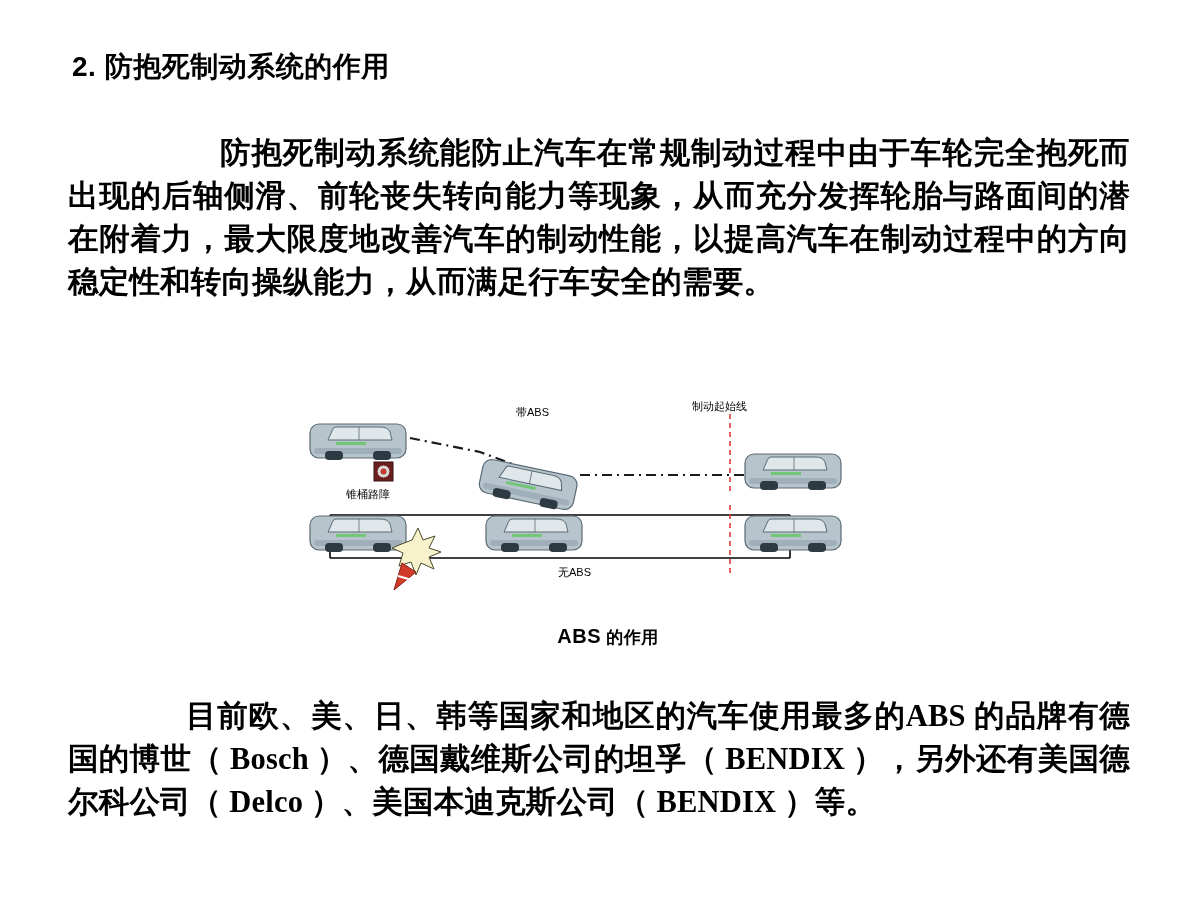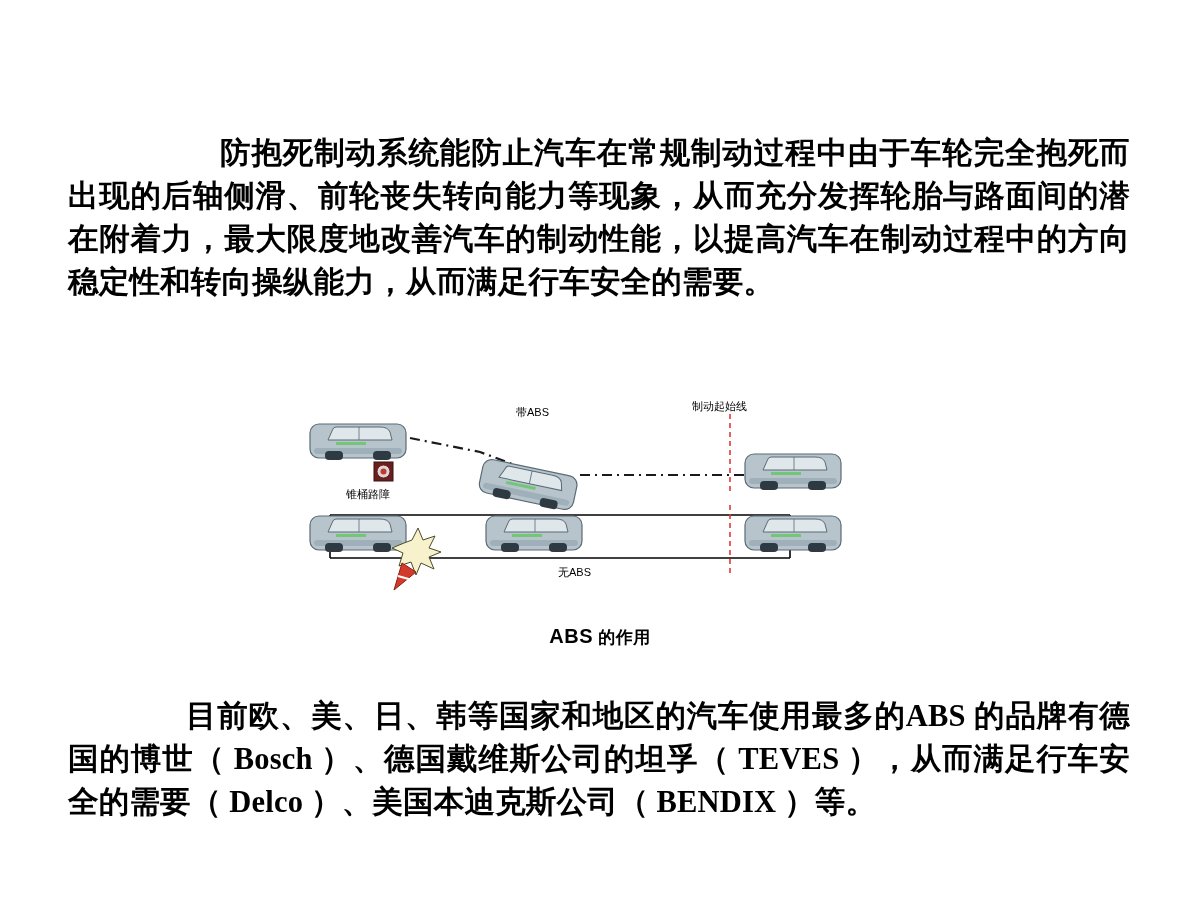--- a/index.html
+++ b/index.html
@@ -55,21 +55,21 @@
   }
   .figure {
     position: absolute;
     left: 290px;
     top: 400px;
     width: 620px;
     height: 275px;
   }
   .fig-caption {
     position: absolute;
-    left: 0;
+    left: 8px;
     top: 225px;
     width: 620px;
     text-align: center;
     font-family: "Liberation Sans", sans-serif;
     font-weight: bold;
     font-size: 20px;
     letter-spacing: 0.5px;
   }
   .fig-caption .small {
     font-size: 17px;
@@ -84,20 +84,21 @@
     font-family: "Liberation Sans", sans-serif;
     font-size: 11px;
     fill: #000000;
   }
 </style>
 </head>
 <body>
 
 <div class="slide">
 
+  <div class="heading">2. 防抱死制动系统的作用</div>
 
   <div class="para para-1">防抱死制动系统能防止汽车在常规制动过程中由于车轮完全抱死而出现的后轴侧滑、前轮丧失转向能力等现象，从而充分发挥轮胎与路面间的潜在附着力，最大限度地改善汽车的制动性能，以提高汽车在制动过程中的方向稳定性和转向操纵能力，从而满足行车安全的需要。</div>
 
   <div class="figure">
 
     <svg class="diagram" width="620" height="220" viewBox="0 0 620 220">
       <defs>
         <g id="car-h">
 
           <rect x="0" y="6" width="96" height="34" rx="9" ry="9" fill="#b7c4cc" stroke="#5a6b75" stroke-width="1.2"></rect>
@@ -173,15 +174,15 @@
       <text class="lbl" x="268" y="176">无ABS</text>
 
       <line x1="440" y1="105" x2="440" y2="175" stroke="#e03a3a" stroke-width="1.6" stroke-dasharray="5,4"></line>
     </svg>
 
     <div class="fig-caption">
       <span>ABS</span><span class="small"> 的作用</span>
     </div>
   </div>
 
-  <div class="para para-2">目前欧、美、日、韩等国家和地区的汽车使用最多的ABS 的品牌有德国的博世（ Bosch ）、德国戴维斯公司的坦孚（ TEVES ），从而满足行车安全的需要（ Delco ）、美国本迪克斯公司（ BENDIX ）等。</div>
+  <div class="para para-2">目前欧、美、日、韩等国家和地区的汽车使用最多的ABS 的品牌有德国的博世（ Bosch ）、德国戴维斯公司的坦孚（ BENDIX ），另外还有美国德尔科公司（ Delco ）、美国本迪克斯公司（ BENDIX ）等。</div>
 
 </div>
 
 </body></html>

